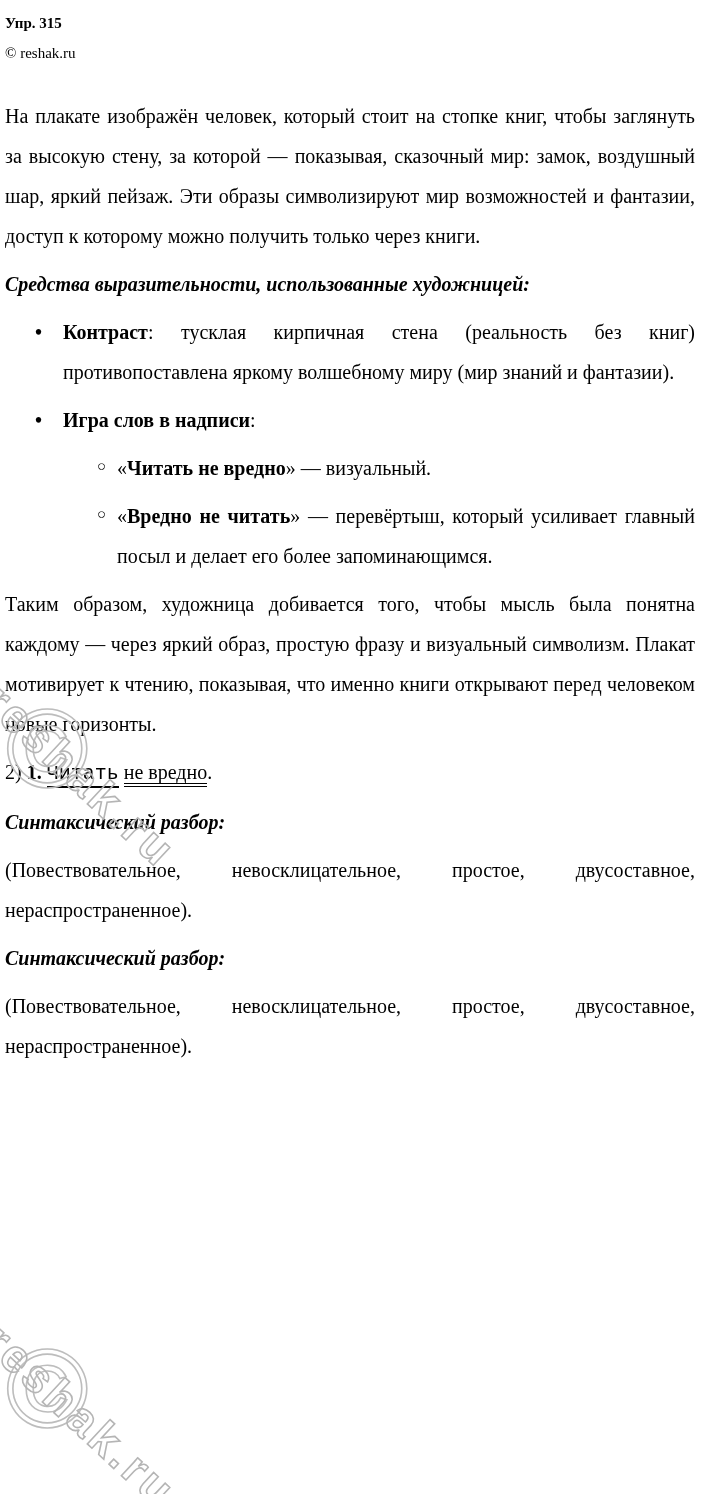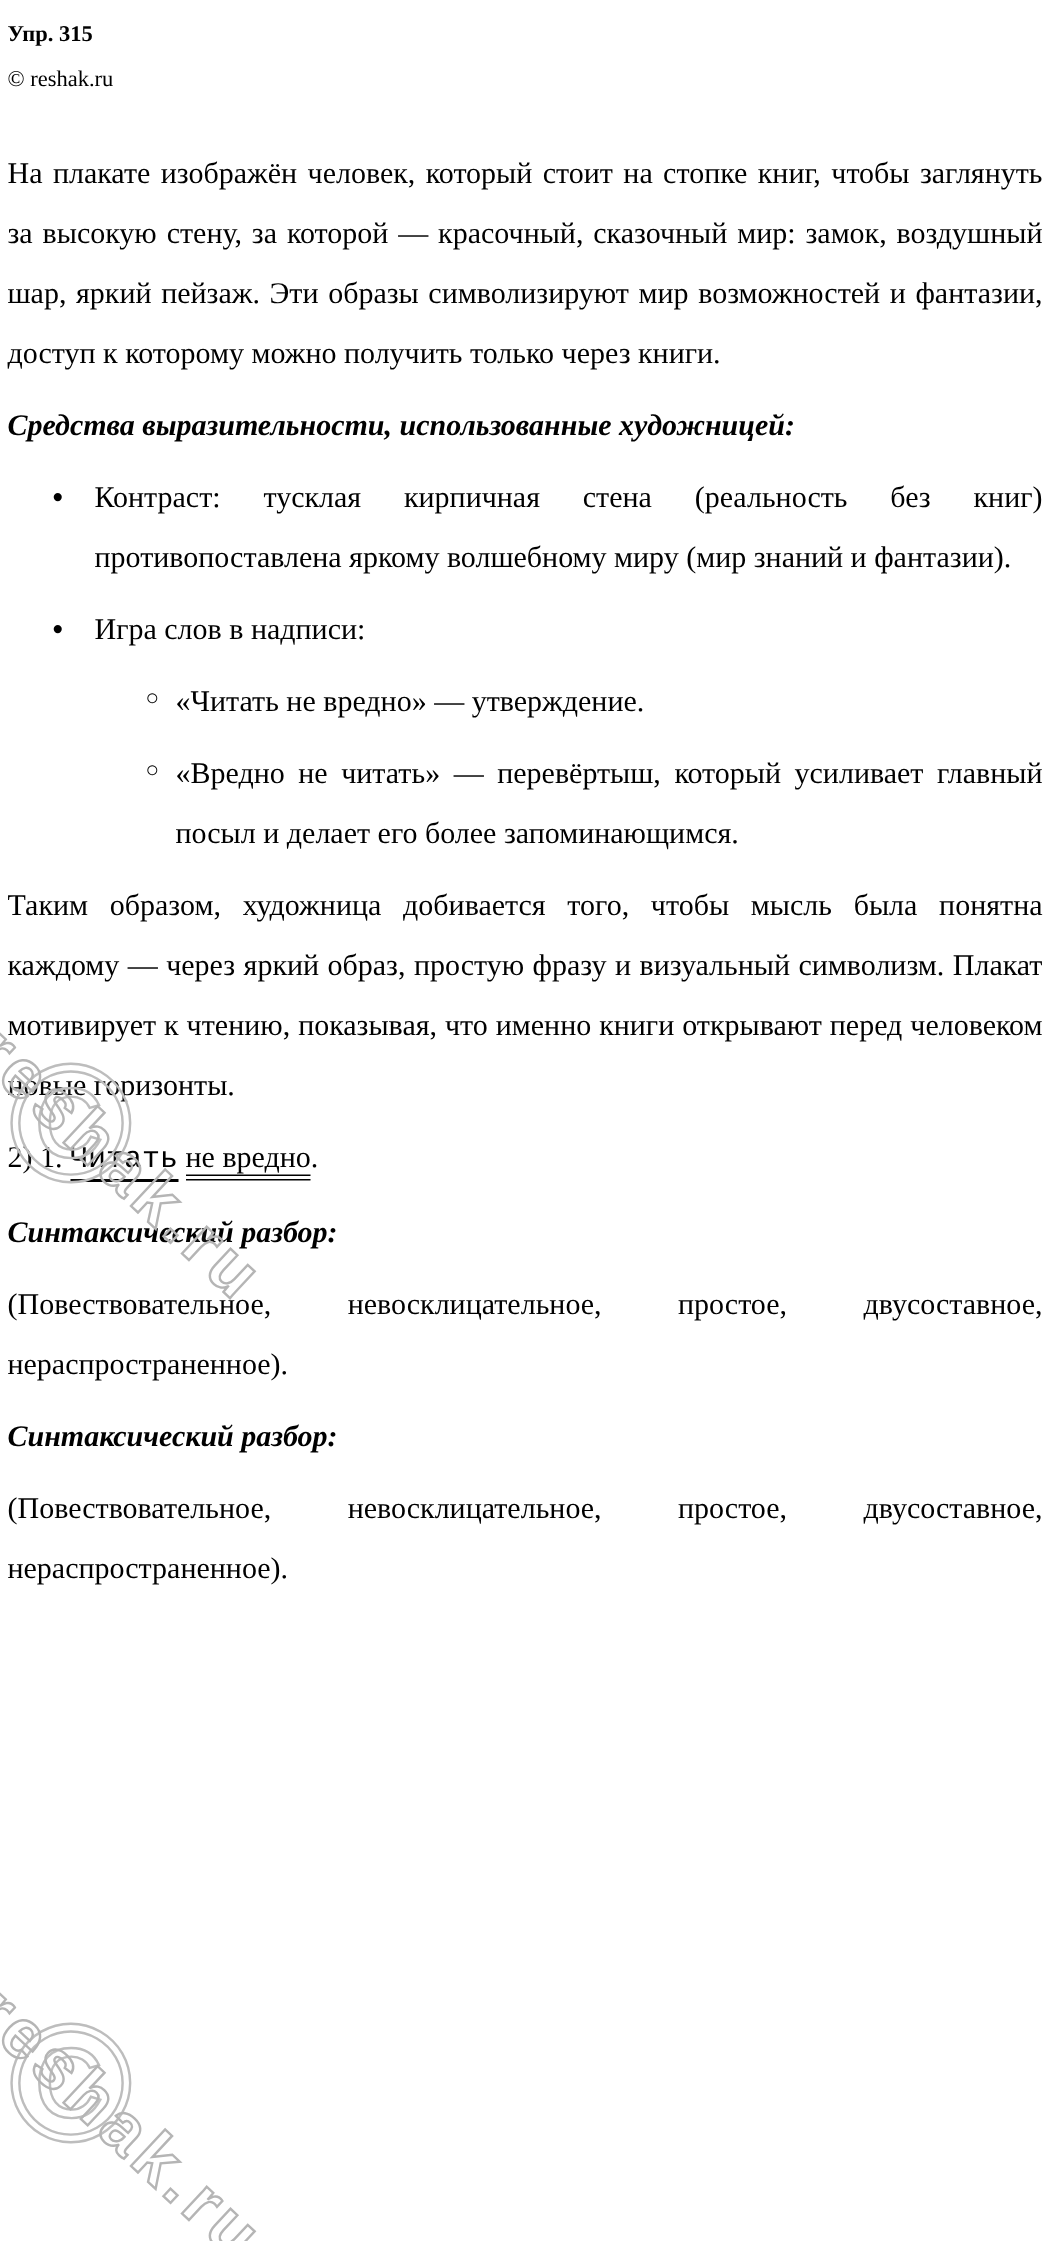--- a/index.html
+++ b/index.html
@@ -19,21 +19,21 @@
     justify-content: space-between;
     align-items: baseline;
     line-height: 30px;
     margin-bottom: 28px;
     font-size: 15px;
     flex-direction: column;
   }
   .doc-header .title { font-weight: bold; }
   p, li { line-height: 40px; text-align: justify; }
   p { margin: 0 0 8px 0; }
-  .bold { font-weight: normal; }
+  .bold { font-weight: bold; }
   h2 {
     font-size: 20px;
     font-weight: bold;
     line-height: 40px;
     margin: 0 0 8px 0;
     text-align: left;
     font-style: italic;
   }
   ul { list-style: none; margin: 0 0 0 0; padding: 0; }
   li { position: relative; margin: 0 0 8px 0; }
@@ -86,36 +86,36 @@
 <body>
 
 <header class="doc-header">
   <span class="title">Упр. 315</span>
   <span>© reshak.ru</span>
 </header>
 
 <main>
 
 
-  <p>На плакате изображён человек, который стоит на стопке книг, чтобы заглянуть за высокую стену, за которой — красочный, сказочный мир: замок, воздушный шар, яркий пейзаж. Эти образы символизируют мир возможностей и фантазии, доступ к которому можно получить только через книги.</p>
+  <p>На плакате изображён человек, который стоит на стопке книг, чтобы заглянуть за высокую стену, за которой — показывая, сказочный мир: замок, воздушный шар, яркий пейзаж. Эти образы символизируют мир возможностей и фантазии, доступ к которому можно получить только через книги.</p>
 
   <h2>Средства выразительности, использованные художницей:</h2>
 
   <ul>
     <li class="l1">
       <span class="marker">•</span>
       <span class="bold">Контраст</span><span>: тусклая кирпичная стена (реальность без книг) противопоставлена яркому волшебному миру (мир знаний и фантазии).</span>
     </li>
     <li class="l1">
       <span class="marker">•</span>
       <span class="bold">Игра слов в надписи</span><span>:</span>
     </li>
     <li class="l2">
       <span class="marker">○</span>
-      <span>«</span><span class="bold">Читать не вредно</span><span>»</span><span> — утверждение.</span>
+      <span>«</span><span class="bold">Читать не вредно</span><span>»</span><span> — визуальный.</span>
     </li>
     <li class="l2">
       <span class="marker">○</span>
       <span>«</span><span class="bold">Вредно не читать</span><span>»</span><span> — перевёртыш, который усиливает главный посыл и делает его более запоминающимся.</span>
     </li>
   </ul>
 
   <p>Таким образом, художница добивается того, чтобы мысль была понятна каждому — через яркий образ, простую фразу и визуальный символизм. Плакат мотивирует к чтению, показывая, что именно книги открывают перед человеком новые горизонты.</p>
 
   <p>

